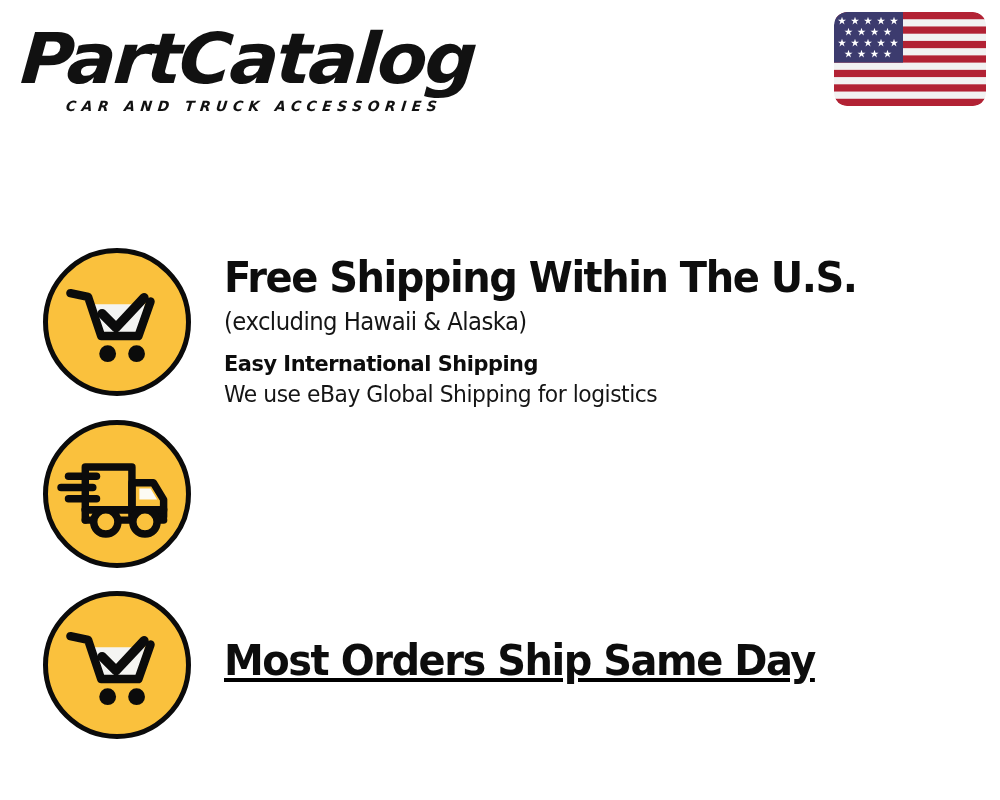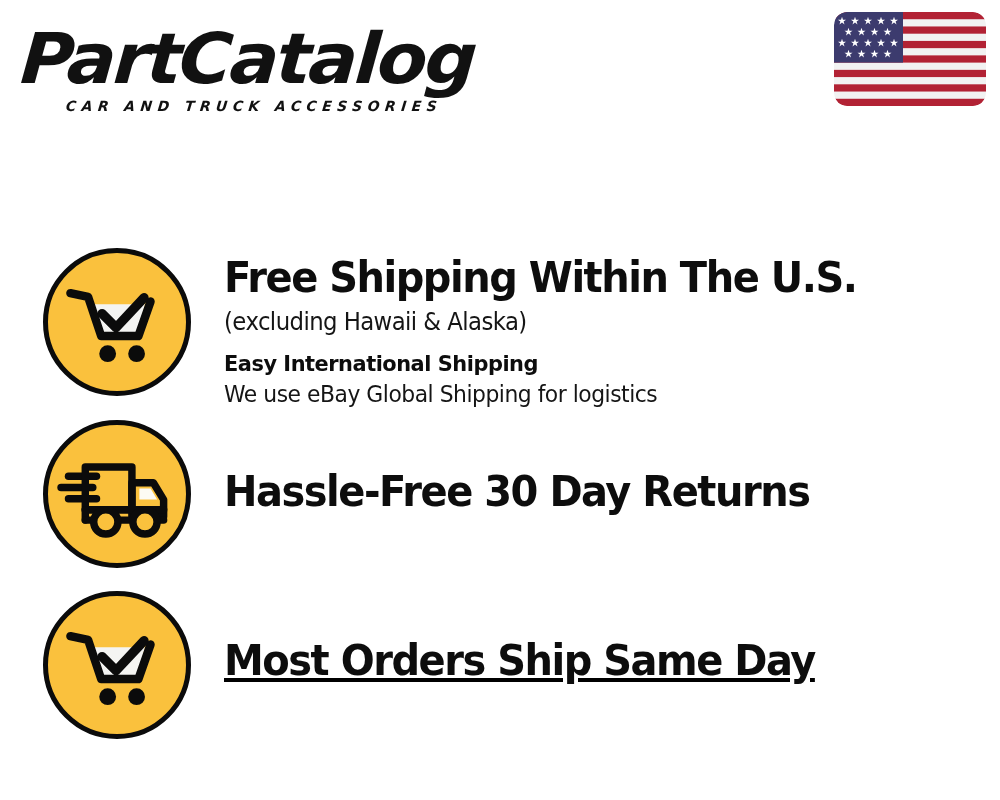--- a/index.html
+++ b/index.html
@@ -285,24 +285,20 @@
           <path d="M98 68 L110 68 L117 80 L98 80 Z" fill="#FDFBF4"></path>
 
           <path d="M40 91 L124 91" stroke="#0B0B0B" stroke-width="8" stroke-linecap="round"></path>
           <path d="M40 91 L40 102" stroke="#0B0B0B" stroke-width="8" stroke-linecap="round"></path>
           <path d="M40 102 L124 102" stroke="#0B0B0B" stroke-width="8" stroke-linecap="round"></path>
 
           <circle cx="62" cy="104" r="13" fill="#FAC13D" stroke="#0B0B0B" stroke-width="8"></circle>
           <circle cx="104" cy="104" r="13" fill="#FAC13D" stroke="#0B0B0B" stroke-width="8"></circle>
         </svg>
       </span>
-      <div class="feature-text">
-        <span class="feature-heading">Hassle-Free 30 Day Returns</span>
-
-      </div>
     </div>
 
     <div class="feature-row" id="row-2">
       <span class="feature-icon">
         <svg viewBox="0 0 148 148" xmlns="http://www.w3.org/2000/svg" aria-hidden="true">
           <path d="M48 55 L104 55 L95 89 L57 89 Z" fill="#F4F4F2"></path>
           <path d="M24 43 L43 47 L57 89 L97 89 L110 52" fill="none" stroke="#0B0B0B" stroke-width="9" stroke-linecap="round" stroke-linejoin="round"></path>
           <path d="M58 65 L73 80 L103 48" fill="none" stroke="#0B0B0B" stroke-width="10" stroke-linecap="round" stroke-linejoin="round"></path>
           <circle cx="64" cy="108" r="9" fill="#0B0B0B"></circle>
           <circle cx="95" cy="108" r="9" fill="#0B0B0B"></circle>

